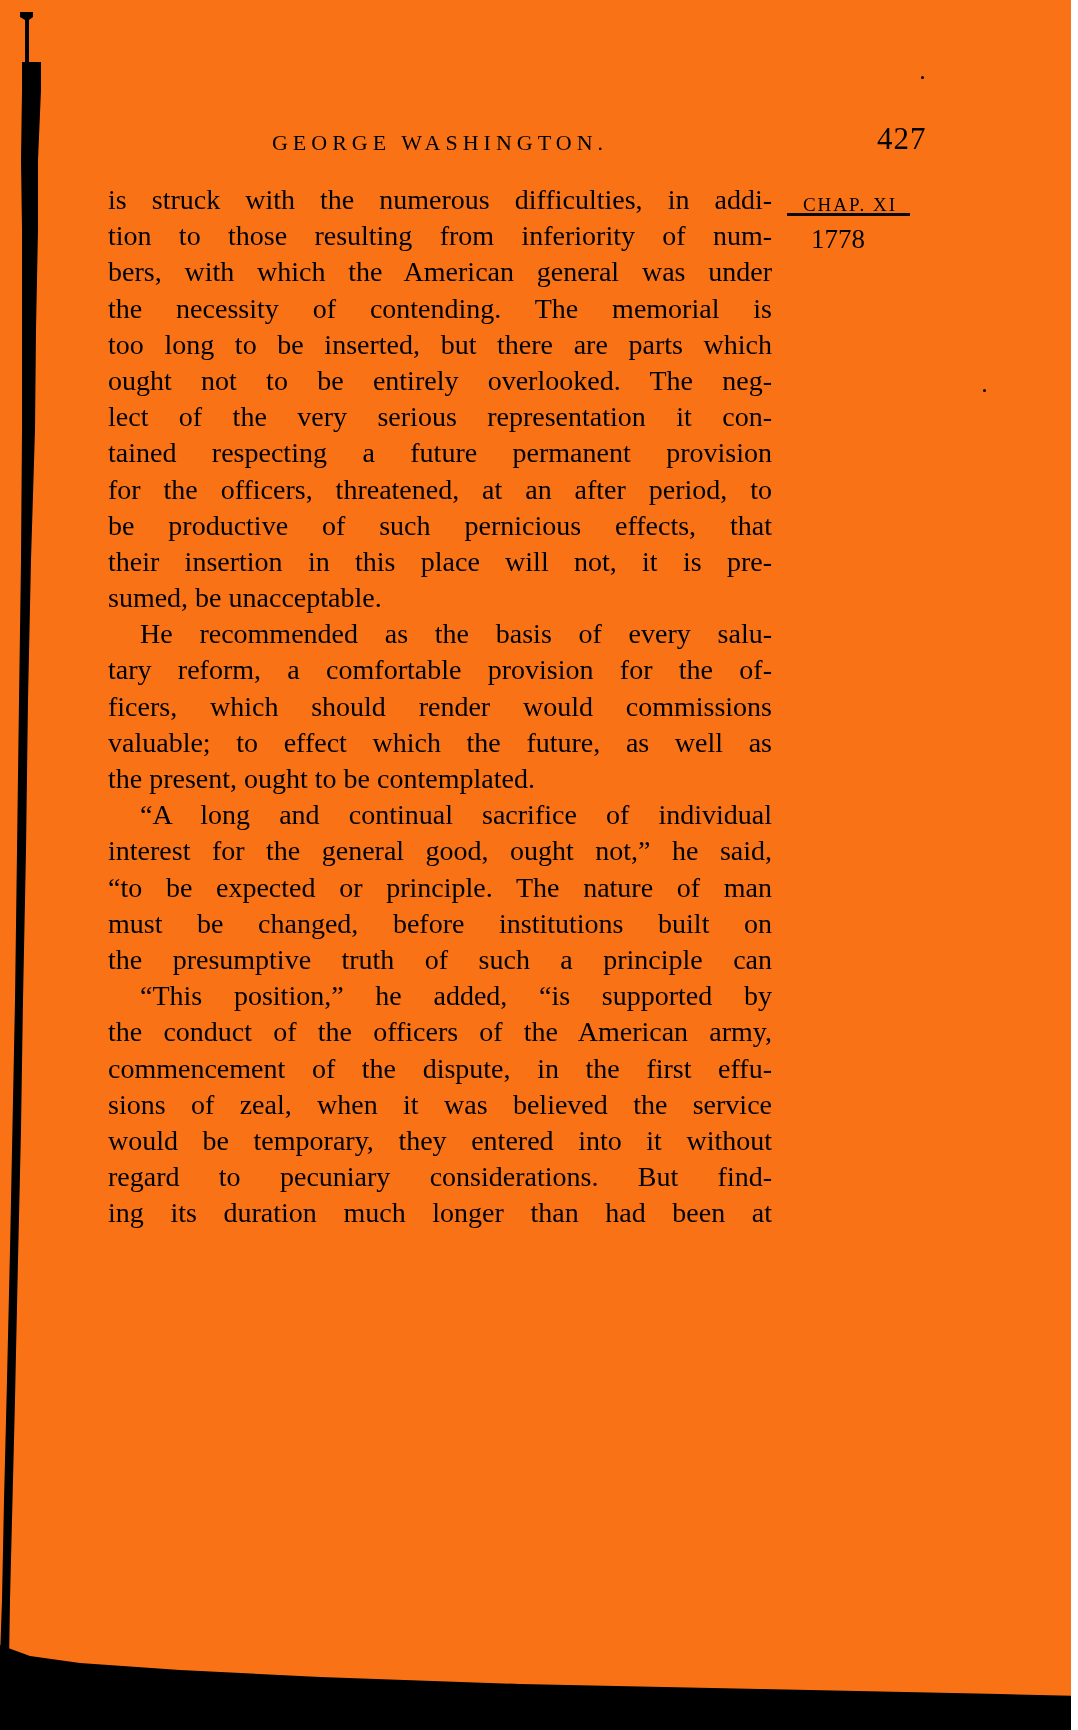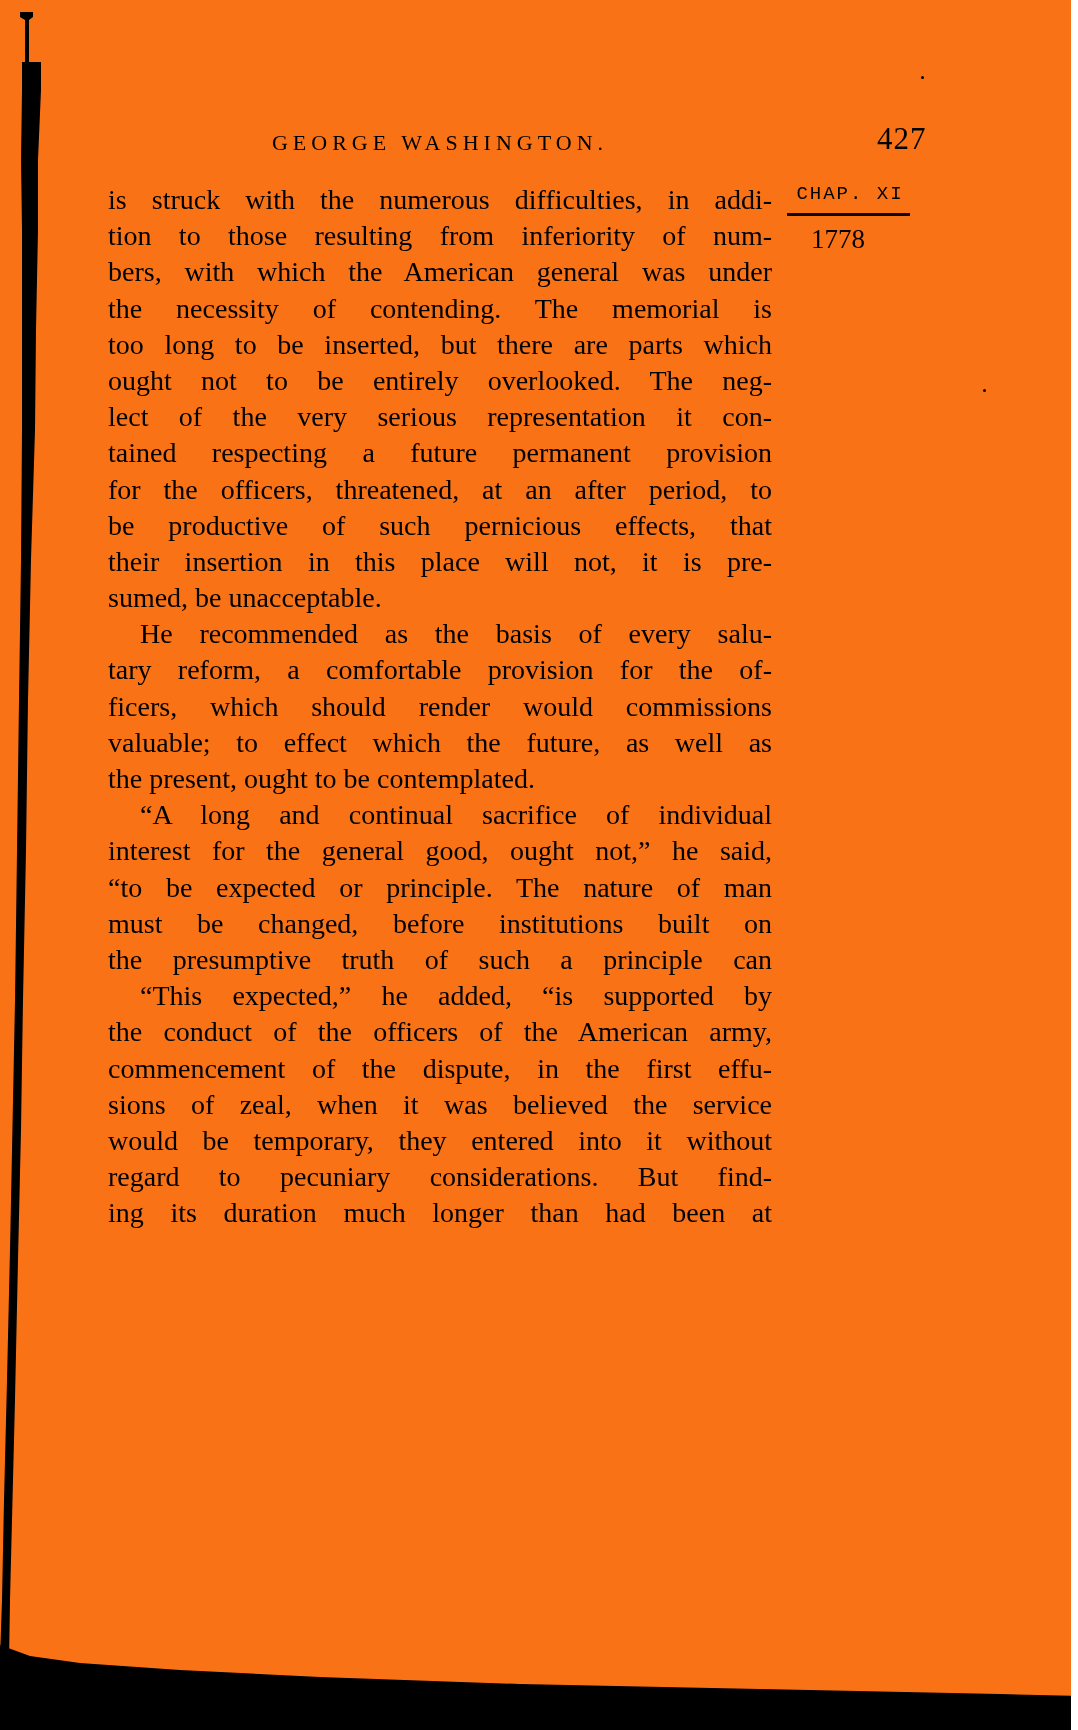--- a/index.html
+++ b/index.html
@@ -30,27 +30,26 @@
     position: absolute;
     left: 852px;
     top: 121px;
     font-size: 31px;
     letter-spacing: 1px;
     margin-left: 25px;
   }
   .margin-chapter {
     position: absolute;
     left: 788px;
-    top: 183px;
+    top: 194px;
     width: 124px;
     text-align: center;
     font-size: 19px;
     letter-spacing: 2px;
     white-space: nowrap;
-    font-family: Liberation Mono, monospace;
   }
   .margin-rule {
     position: absolute;
     left: 787px;
     top: 213px;
     width: 123px;
     height: 3px;
     background: #0a0a0a;
   }
   .margin-year {
@@ -143,21 +142,21 @@
         <div class="line flush">the present, ought to be contemplated.</div>
       </div>
       <div class="paragraph">
         <div class="line indent">“A long and continual sacrifice of individual</div>
         <div class="line">interest for the general good, ought not,” he said,</div>
         <div class="line">“to be expected or principle. The nature of man</div>
         <div class="line">must be changed, before institutions built on</div>
         <div class="line">the presumptive truth of such a principle can</div>
       </div>
       <div class="paragraph">
-        <div class="line indent">“This expected,” he added, “is supported by</div>
+        <div class="line indent">“This position,” he added, “is supported by</div>
         <div class="line">the conduct of the officers of the American army,</div>
         <div class="line">commencement of the dispute, in the first effu-</div>
         <div class="line">sions of zeal, when it was believed the service</div>
         <div class="line">would be temporary, they entered into it without</div>
         <div class="line">regard to pecuniary considerations. But find-</div>
         <div class="line">ing its duration much longer than had been at</div>
       </div>
     </div>
 
 </div>

